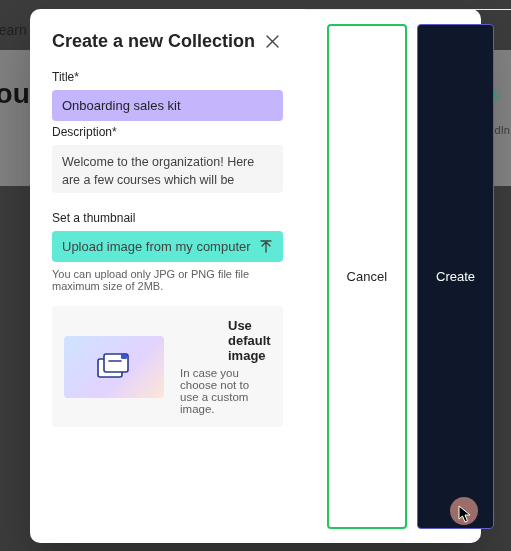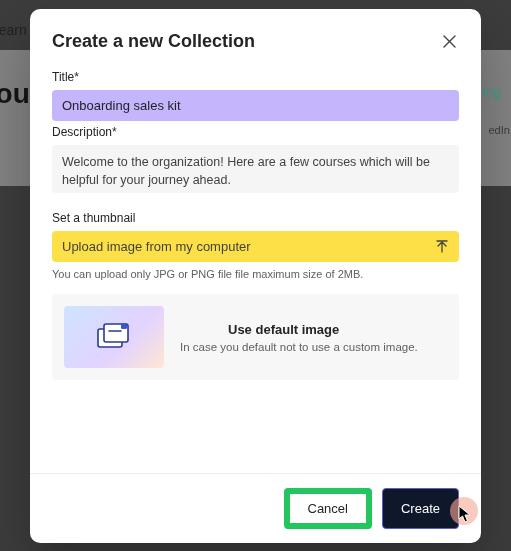--- a/index.html
+++ b/index.html
@@ -5,42 +5,42 @@
     * { box-sizing: border-box; margin: 0; padding: 0; font-family: "Segoe UI", -apple-system, sans-serif; }
     body { width: 511px; height: 551px; background: #5c5c5c; position: relative; overflow: hidden; }
     .bg-blur { position: absolute; inset: 0; filter: blur(0); }
     .bg-text-1 { position: absolute; left: -20px; top: 22px; color: #323130; font-size: 14px; }
     .bg-text-2 { position: absolute; left: -20px; top: 78px; color: #201f1e; font-size: 28px; font-weight: 600; }
     .bg-text-3 { position: absolute; right: 10px; top: 84px; color: #5eead4; font-size: 14px; }
     .bg-text-5 { position: absolute; right: -30px; top: 124px; color: #605e5c; font-size: 11px; }
     .bg-band { position: absolute; left: 0; right: 0; top: 50px; height: 136px; background: rgba(255,255,255,0.65); }
     .overlay { position: absolute; inset: 0; background: rgba(0,0,0,0.35); }
 
-    .modal { position: absolute; top: 9px; left: 30px; width: 451px; height: 534px; background: #fff; border-radius: 10px; box-shadow: 0 25px 50px rgba(0,0,0,0.25); display: flex; flex-direction: column; }
+    .modal { position: absolute; top: 9px; left: 30px; width: 451px; height: 534px; background: #fff; border-radius: 10px; box-shadow: 0 25px 50px rgba(0,0,0,0.25); display: flex; }
     .modal-body { padding: 22px 22px 0 22px; flex: 1; min-height: 0; }
 
     .modal-header { display: flex; align-items: center; justify-content: space-between; margin-bottom: 18px; }
     .modal-title { font-size: 18px; font-weight: 600; color: #242424; }
     .close-btn { width: 20px; height: 20px; display: flex; align-items: center; justify-content: center; cursor: pointer; color: #424242; background: none; border: none; }
 
     .field-label { font-size: 12px; color: #242424; margin-bottom: 6px; display: block; }
     .input { width: 100%; background: #c4b5fd; border: none; border-radius: 4px; padding: 8px 10px; font-size: 13px; color: #242424; margin-bottom: 4px; font-family: inherit; }
     .textarea { width: 100%; background: #f5f5f5; border: none; border-radius: 4px; padding: 8px 10px; font-size: 12.5px; color: #424242; line-height: 1.45; resize: none; height: 48px; font-family: inherit; margin-bottom: 14px; }
 
-    .upload-row { width: 100%; background: #fde047; border: none; border-radius: 4px; padding: 8px 10px; font-size: 13px; color: #424242; display: flex; align-items: flex-end; justify-content: space-between; cursor: pointer; margin-bottom: 6px; }
+    .upload-row { width: 100%; background: #5eead4; border: none; border-radius: 4px; padding: 8px 10px; font-size: 13px; color: #424242; display: flex; align-items: flex-end; justify-content: space-between; cursor: pointer; margin-bottom: 6px; }
     .hint { font-size: 11px; color: #616161; margin-bottom: 14px; }
 
     .default-card { background: #f7f7f7; border-radius: 4px; padding: 12px; display: flex; gap: 16px; align-items: center; }
     .thumb { width: 100px; height: 62px; border-radius: 4px; background: linear-gradient(135deg,#cfe3ff 0%,#e2d3ff 60%,#ffe6d5 100%); display: flex; align-items: center; justify-content: center; flex-shrink: 0; }
     .default-text h4 { font-size: 13px; font-weight: 600; color: #242424; margin-bottom: 4px; padding-left: 48px; }
     .default-text p { font-size: 11.5px; color: #616161; }
 
     .modal-footer { border-top: 1px solid #ededed; padding: 14px 22px; display: flex; justify-content: flex-end; gap: 10px; }
     .btn { padding: 7px 18px; font-size: 13px; border-radius: 4px; cursor: pointer; font-family: inherit; }
-    .btn-secondary { background: #fff; border: 6px solid #22c55e; color: #242424; }
+    .btn-secondary { background: #fff; border: 2px solid #22c55e; color: #242424; }
     .btn-primary { background: #0f172a; border: 1px solid #5b5fc7; color: #fff; font-weight: 500; }
 
     .cursor-highlight { position: absolute; width: 28px; height: 28px; border-radius: 50%; background: rgba(248,166,146,0.6); pointer-events: none; }
     .cursor-arrow { position: absolute; pointer-events: none; }
   </style>
 </head>
 <body>
 
 <div class="bg-blur">
   <div class="bg-band"></div>
@@ -84,21 +84,21 @@
       <div class="thumb">
         <svg width="34" height="28" viewBox="0 0 34 28">
           <rect x="1" y="6" width="24" height="18" rx="2" fill="#fff" stroke="#2a3a8f" stroke-width="1.6"></rect>
           <rect x="7" y="1" width="24" height="18" rx="2" fill="#fff" stroke="#2a3a8f" stroke-width="1.6"></rect>
           <line x1="12" y1="8" x2="24" y2="8" stroke="#2a3a8f" stroke-width="1.6" stroke-linecap="round"></line>
           <rect x="24" y="0" width="6" height="6" rx="1.5" fill="#3b55d1"></rect>
         </svg>
       </div>
       <div class="default-text">
         <h4>Use default image</h4>
-        <p>In case you default not to use a custom image.</p>
+        <p>In case you choose not to use a custom image.</p>
       </div>
     </div>
 
   </div>
 
   <div class="modal-footer">
     <button class="btn btn-secondary">Cancel</button>
     <button class="btn btn-primary">Create</button>
   </div>
 </div>

